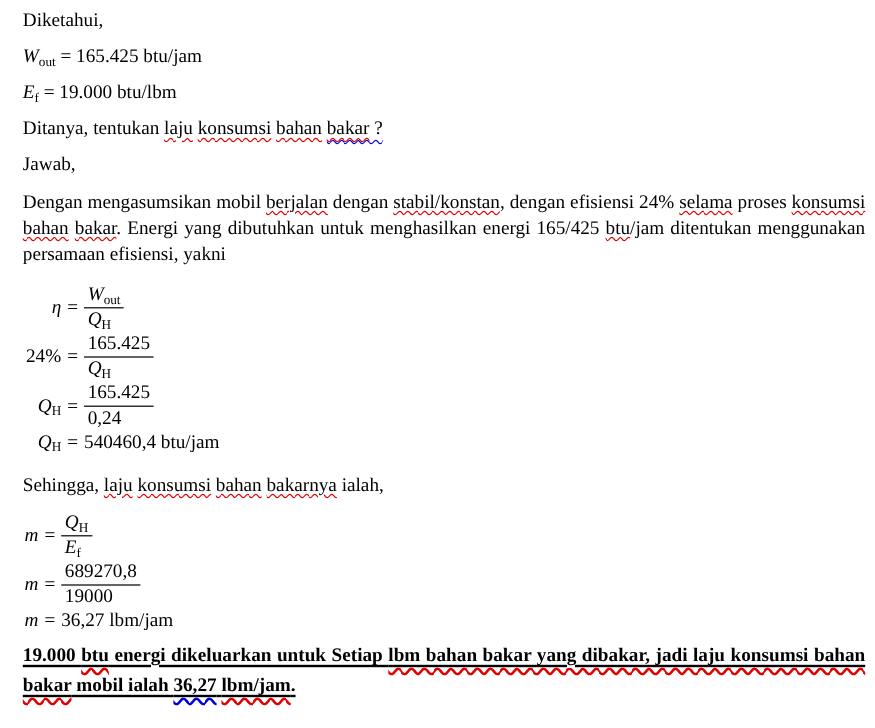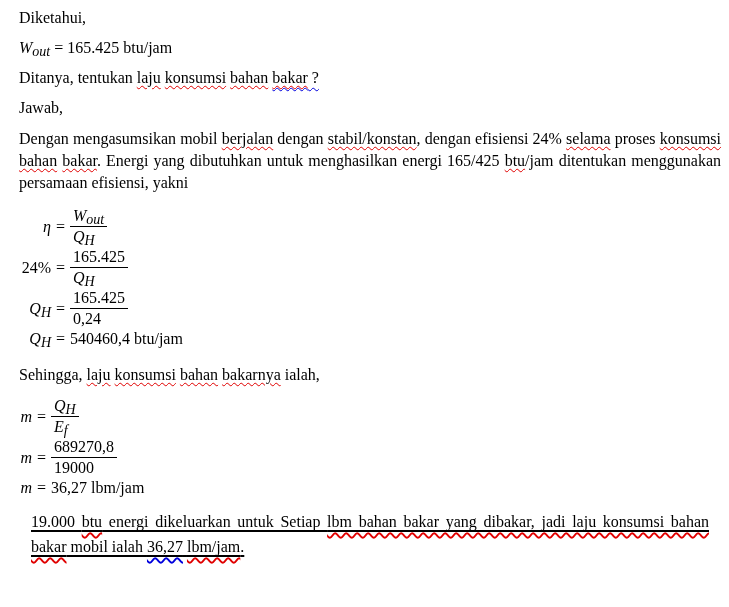--- a/index.html
+++ b/index.html
@@ -4,57 +4,58 @@
 <style>
   html,body{margin:0;padding:0;}
   body{
     width:729px;height:607px;overflow:hidden;background:#ffffff;
     font-family:"Liberation Serif", serif;font-size:16px;color:#000;
   }
   .page{padding:8px 20px 0 19px;width:702px;}
   .ln{margin:0 0 11px 0;line-height:19px;}
   
   .v{font-style:italic;}
-  .sb{font-size:14px;font-style:italic;line-height:0;vertical-align:-3px;}
+  .sb{font-size:11px;line-height:0;vertical-align:-3px;}
   
   .sqr{text-decoration-line:underline;text-decoration-style:wavy;
        text-decoration-color:#e00000;text-decoration-thickness:1px;text-underline-offset:2px;}
   .sqb{text-decoration-line:underline;text-decoration-style:wavy;
        text-decoration-color:#0000dd;text-decoration-thickness:1px;text-underline-offset:4px;}
   
   .para{margin:0 0 12px 0;line-height:22px;}
   .jl{text-align:justify;text-align-last:justify;}
   
   .eqblock{margin:0 0 17px 0;}
   .eqrow{display:flex;align-items:center;margin:0;}
   .eq1 .lhs{min-width:32px;text-align:right;}
   .eq2 .lhs{min-width:13px;text-align:right;}
   .eqsign{padding:0 5px;}
   .frac{display:inline-block;text-align:left;}
   .frac .num{display:block;border-bottom:1px solid #000;padding:0 3px;line-height:20px;}
   .frac .den{display:block;padding:0 3px;line-height:20px;}
   .singlerow{line-height:19px;}
   .eq2{margin-bottom:7px;}
   
-  .concl{font-weight:normal;margin:12px;}
+  .concl{font-weight:bold;margin:0;}
   .cline{line-height:25px;text-decoration-line:underline;
          text-decoration-thickness:2px;text-underline-offset:3px;}
   .concl .sqr{text-underline-offset:5px;text-decoration-thickness:1.5px;}
   .concl .sqb{text-underline-offset:5px;text-decoration-thickness:1.5px;}
 </style>
 </head>
 <body>
 
 <div class="page">
 
   <p class="ln">Diketahui,</p>
 
 
   <p class="ln"><span class="v">W</span><span class="sb">out</span><span> = 165.425 btu/jam</span></p>
 
+  <p class="ln"><span class="v">E</span><span class="sb">f</span><span> = 19.000 btu/lbm</span></p>
 
   <p class="ln"><span>Ditanya, tentukan </span><span class="sqr">laju</span><span> </span><span class="sqr">konsumsi</span><span> </span><span class="sqr">bahan</span><span> </span><span class="sqb"><span class="sqr">bakar</span><span> ?</span></span></p>
 
   <p class="ln">Jawab,</p>
 
   <div class="para">
     <div class="jl"><span>Dengan mengasumsikan mobil </span><span class="sqr">berjalan</span><span> dengan </span><span class="sqr">stabil/konstan</span><span>, dengan efisiensi 24% </span><span class="sqr">selama</span><span> proses </span><span class="sqr">konsumsi</span></div>
     <div class="jl"><span class="sqr">bahan</span><span> </span><span class="sqr">bakar</span><span>. Energi yang dibutuhkan untuk menghasilkan energi 165/425 </span><span class="sqr">btu</span><span>/jam ditentukan menggunakan</span></div>
     <div>persamaan efisiensi, yakni</div>
   </div>

